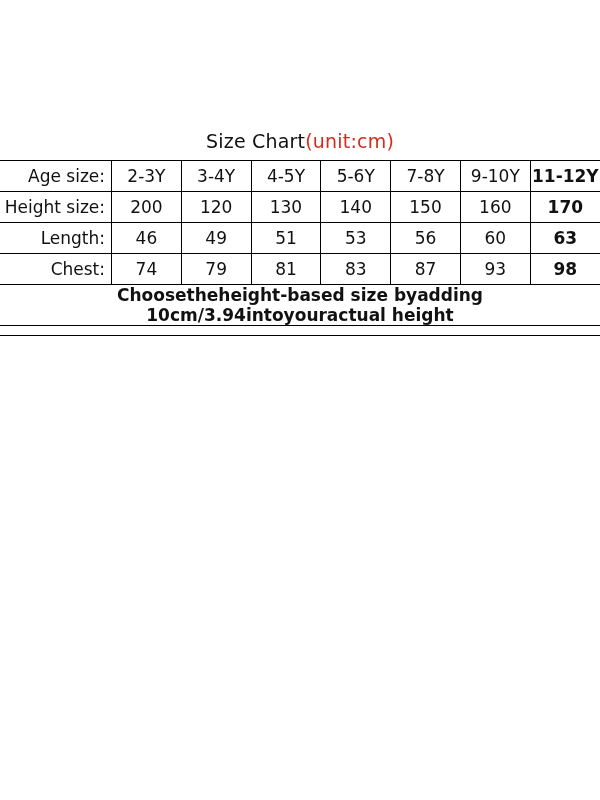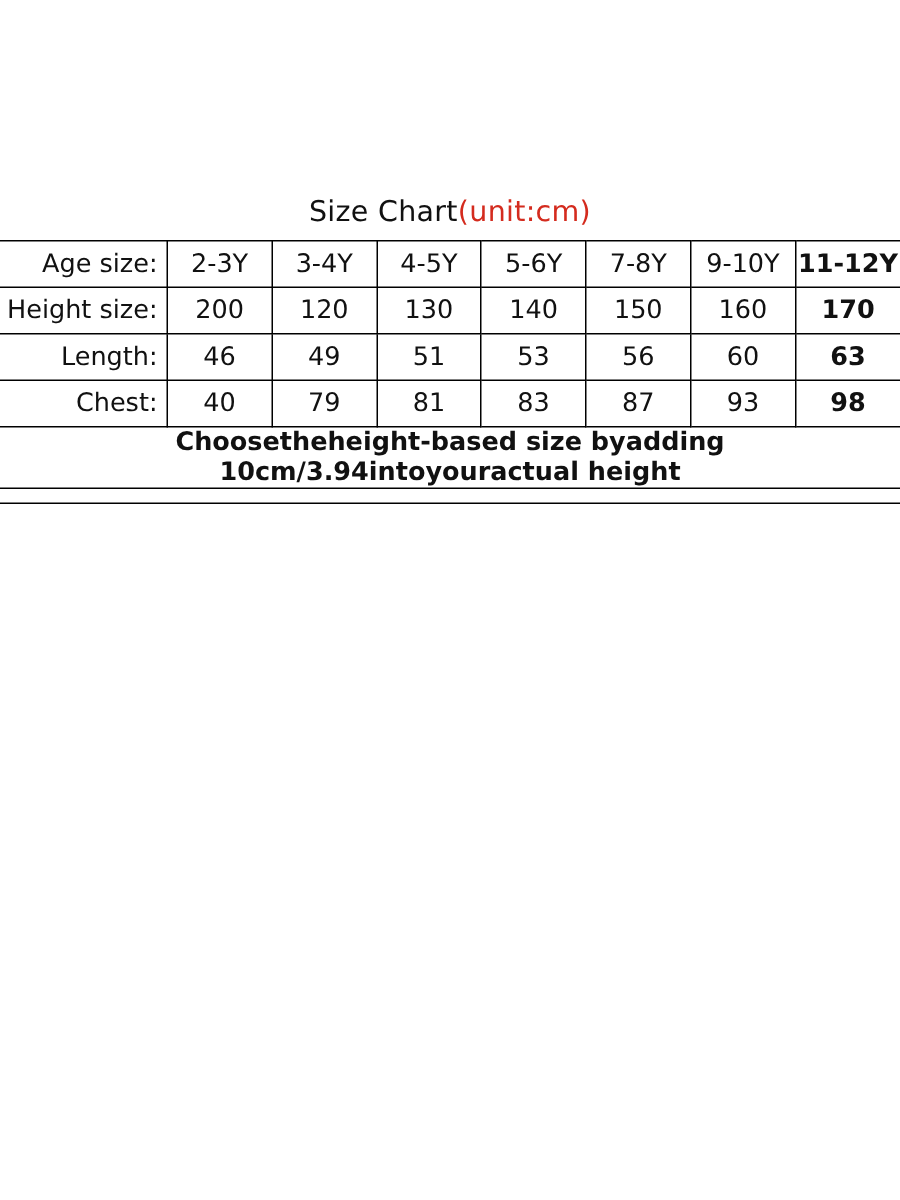--- a/index.html
+++ b/index.html
@@ -117,21 +117,21 @@
           <td>46</td>
           <td>49</td>
           <td>51</td>
           <td>53</td>
           <td>56</td>
           <td>60</td>
           <td>63</td>
         </tr>
         <tr>
           <td class="row-label">Chest:</td>
-          <td>40</td>
+          <td>74</td>
           <td>79</td>
           <td>81</td>
           <td>83</td>
           <td>87</td>
           <td>93</td>
           <td>98</td>
         </tr>
         <tr class="note-row">
           <td colspan="8">Choosetheheight-based size byadding 10cm/3.94intoyouractual height</td>
         </tr>

